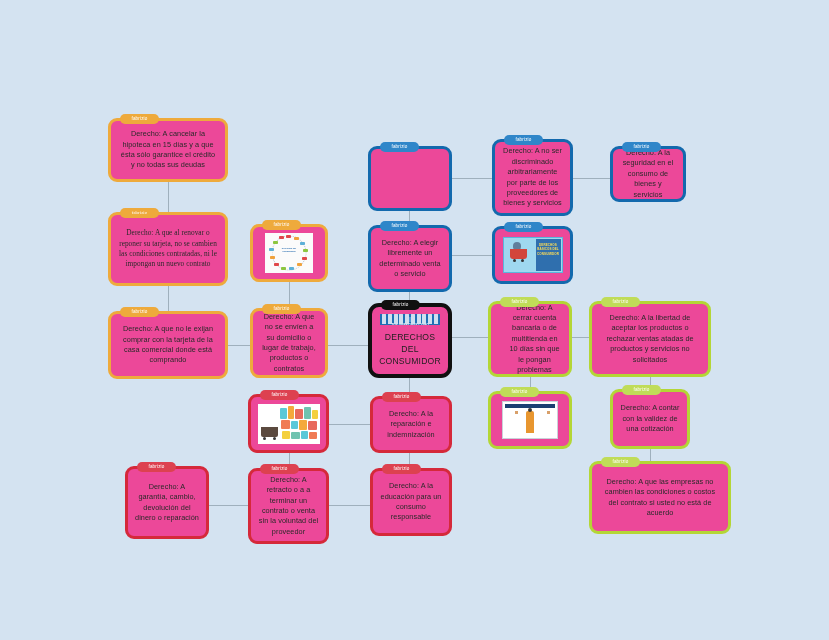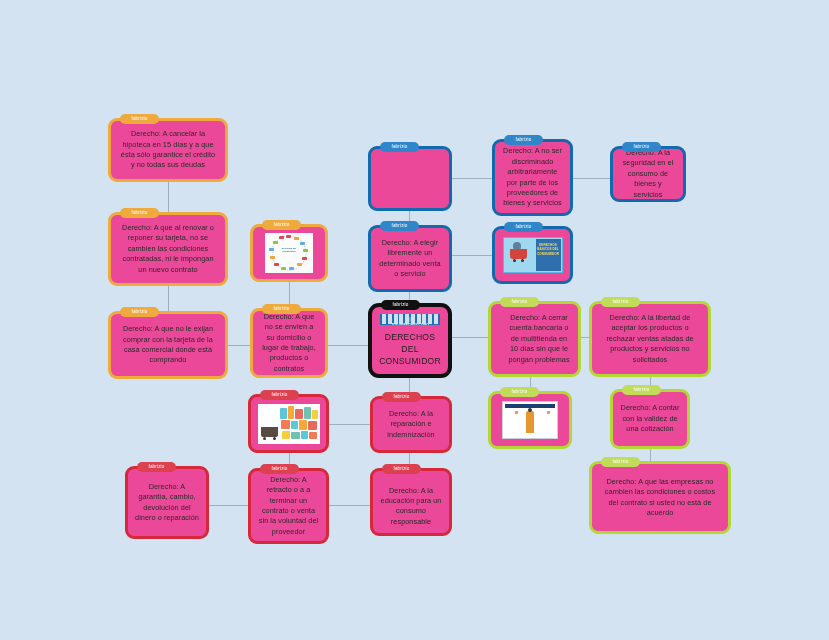--- a/index.html
+++ b/index.html
@@ -371,21 +371,21 @@
         </span>
     </div>
     <div class="center-title">DERECHOS DEL CONSUMIDOR</div>
   </div>
 
   <div class="node c-orange" style="left:108px; top:118px; width:120px; height:64px;">
     <span class="tab">fabrizio</span>
     <div class="body">Derecho: A cancelar la hipoteca en 15 días y a que ésta sólo garantice el crédito y no todas sus deudas</div>
   </div>
 
-  <div class="node c-orange" style="left:108px; top:212px; width:120px; height:74px;">
+  <div class="node c-orange" style="left:108px; top:212px; width:120px; height:74px;font-family:Liberation Serif, serif;">
     <span class="tab">fabrizio</span>
     <div class="body">Derecho: A que al renovar o reponer su tarjeta, no se cambien las condiciones contratadas, ni le impongan un nuevo contrato</div>
   </div>
 
   <div class="node c-orange" style="left:108px; top:311px; width:120px; height:68px;">
     <span class="tab">fabrizio</span>
     <div class="body">Derecho: A que no le exijan comprar con la tarjeta de la casa comercial donde está comprando</div>
   </div>
 
   <div class="node c-orange" style="left:250px; top:224px; width:78px; height:58px;">
@@ -438,21 +438,21 @@
     <span class="tab">fabrizio</span>
     <div class="pic pic-cartblue">
       <span class="cb-right"></span>
       <span class="cb-txt">DERECHOS BÁSICOS DEL CONSUMIDOR</span>
       <span class="cb-person"></span>
       <span class="cb-cart"></span>
     </div>
     <div class="body"></div>
   </div>
 
-  <div class="node c-green" style="left:488px; top:301px; width:93px; height:76px;padding-left:16px;">
+  <div class="node c-green" style="left:488px; top:301px; width:84px; height:76px;padding-left:16px;">
     <span class="tab">fabrizio</span>
     <div class="body">Derecho: A cerrar cuenta bancaria o de multitienda en 10 días sin que le pongan problemas</div>
   </div>
 
   <div class="node c-green" style="left:589px; top:301px; width:122px; height:76px;">
     <span class="tab">fabrizio</span>
     <div class="body">Derecho: A la libertad de aceptar los productos o rechazar ventas atadas de productos y servicios no solicitados</div>
   </div>
 
   <div class="node c-green" style="left:488px; top:391px; width:84px; height:58px;">
@@ -503,18 +503,18 @@
   <div class="node c-red" style="left:125px; top:466px; width:84px; height:73px;">
     <span class="tab">fabrizio</span>
     <div class="body">Derecho: A garantía, cambio, devolución del dinero o reparación</div>
   </div>
 
   <div class="node c-red" style="left:248px; top:468px; width:81px; height:76px;">
     <span class="tab">fabrizio</span>
     <div class="body">Derecho: A retracto o a a terminar un contrato o venta sin la voluntad del proveedor</div>
   </div>
 
-  <div class="node c-red" style="left:370px; top:468px; width:82px; height:68px;justify-content:flex-end;">
+  <div class="node c-red" style="left:370px; top:468px; width:82px; height:68px;">
     <span class="tab">fabrizio</span>
     <div class="body">Derecho: A la educación para un consumo responsable</div>
   </div>
 
 </div>
 
 </body></html>

